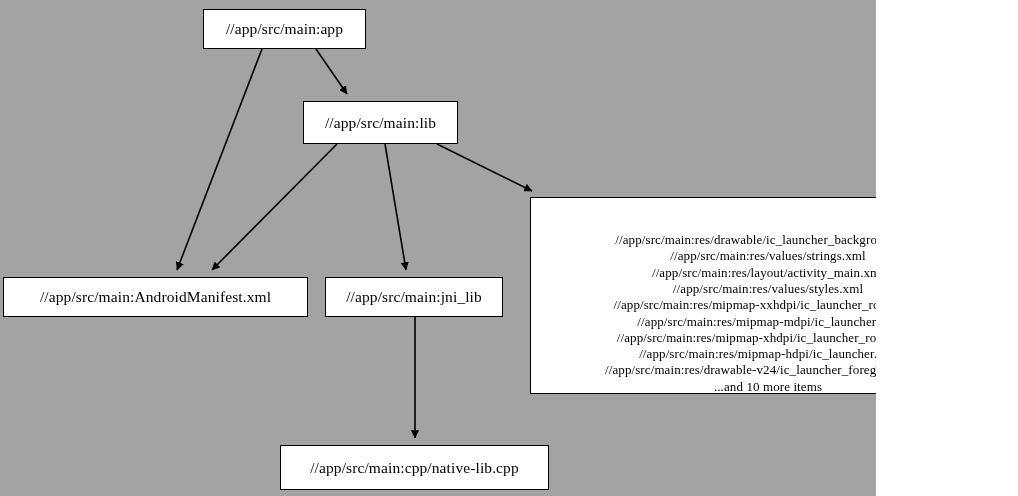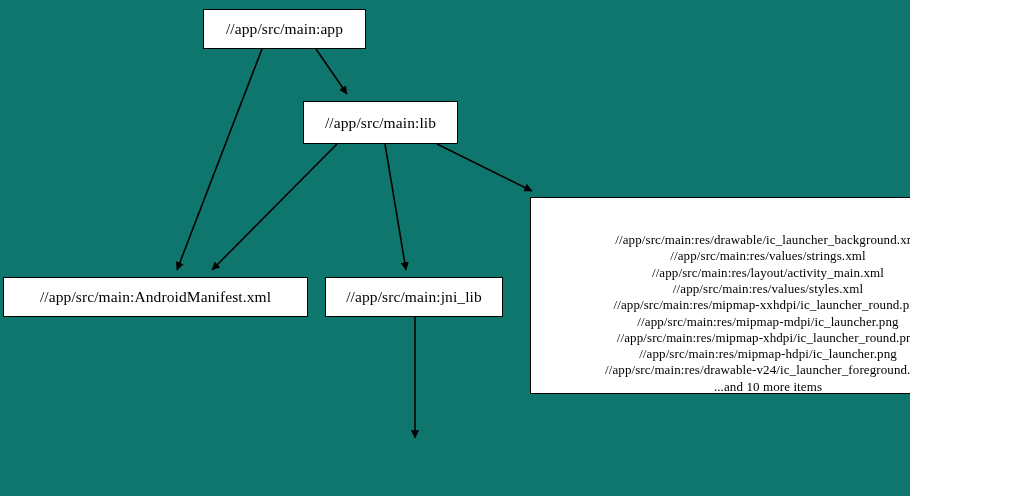--- a/index.html
+++ b/index.html
@@ -9,23 +9,22 @@
     background: #ffffff;
   }
   body {
     font-family: "Liberation Serif", "DejaVu Serif", serif;
     color: #000000;
   }
   #graph-canvas {
     position: relative;
     width: 876px;
     height: 496px;
-    background: #0f766e;
+    background: #a3a3a3;
     overflow: hidden;
-    padding-left: 34px;
   }
   #edge-layer {
     position: absolute;
     left: 0;
     top: 0;
     width: 1018px;
     height: 496px;
     pointer-events: none;
   }
   .node {
@@ -107,14 +106,17 @@
 //app/src/main:res/layout/activity_main.xml
 //app/src/main:res/values/styles.xml
 //app/src/main:res/mipmap-xxhdpi/ic_launcher_round.png
 //app/src/main:res/mipmap-mdpi/ic_launcher.png
 //app/src/main:res/mipmap-xhdpi/ic_launcher_round.png
 //app/src/main:res/mipmap-hdpi/ic_launcher.png
 //app/src/main:res/drawable-v24/ic_launcher_foreground.xml
 ...and 10 more items</span>
   </div>
 
+  <div class="node" id="node-nativelib">
+    <span class="node-label">//app/src/main:cpp/native-lib.cpp</span>
+  </div>
 
 </div>
 
 </body></html>

